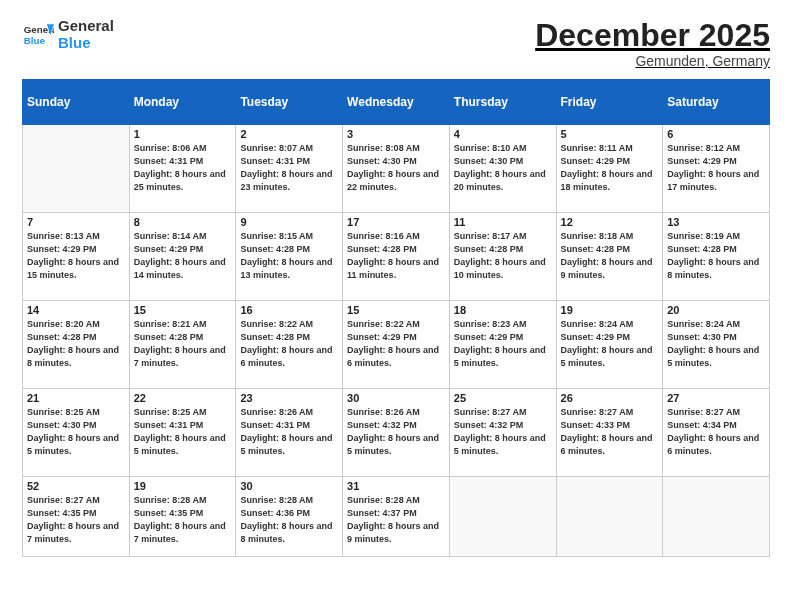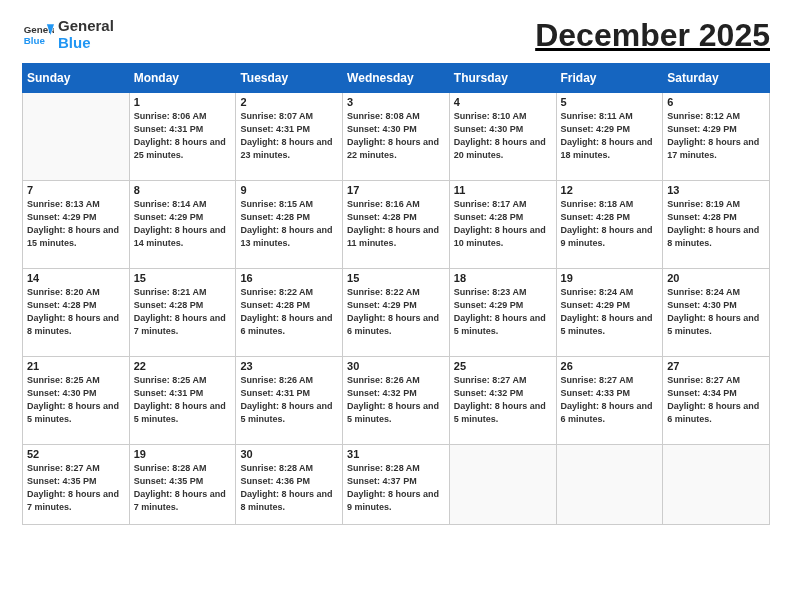--- a/index.html
+++ b/index.html
@@ -58,21 +58,21 @@
     table {
       width: 100%;
       border-collapse: collapse;
       table-layout: fixed;
     }
     thead tr th {
       background-color: #1565C0;
       color: #fff;
       font-size: 12px;
       font-weight: bold;
-      padding: 7px 4px;
+      padding: 15px 4px;
       text-align: left;
       border: 1px solid #1565C0;
     }
     tbody tr td {
       vertical-align: top;
       border: 1px solid #ccc;
       padding: 3px 4px;
       font-size: 9.5px;
       color: #333;
       height: 88px;
@@ -110,20 +110,21 @@
         <text x="2" y="28" font-size="11" font-weight="bold" fill="#2196F3" font-family="Arial">Blue</text>
         <polygon points="28,6 36,6 32,18" fill="#2196F3"></polygon>
       </svg>
       <div class="logo-text">
         <span class="general">General</span>
         <span class="blue">Blue</span>
       </div>
     </div>
     <div class="title-block">
       <div class="month-title">December 2025</div>
+      <div class="location">Gemunden, Germany</div>
     </div>
   </div>
 
   <table>
     <thead>
       <tr>
       <th>Sunday</th>
           <th>Monday</th>
           <th>Tuesday</th>
           <th>Wednesday</th>

